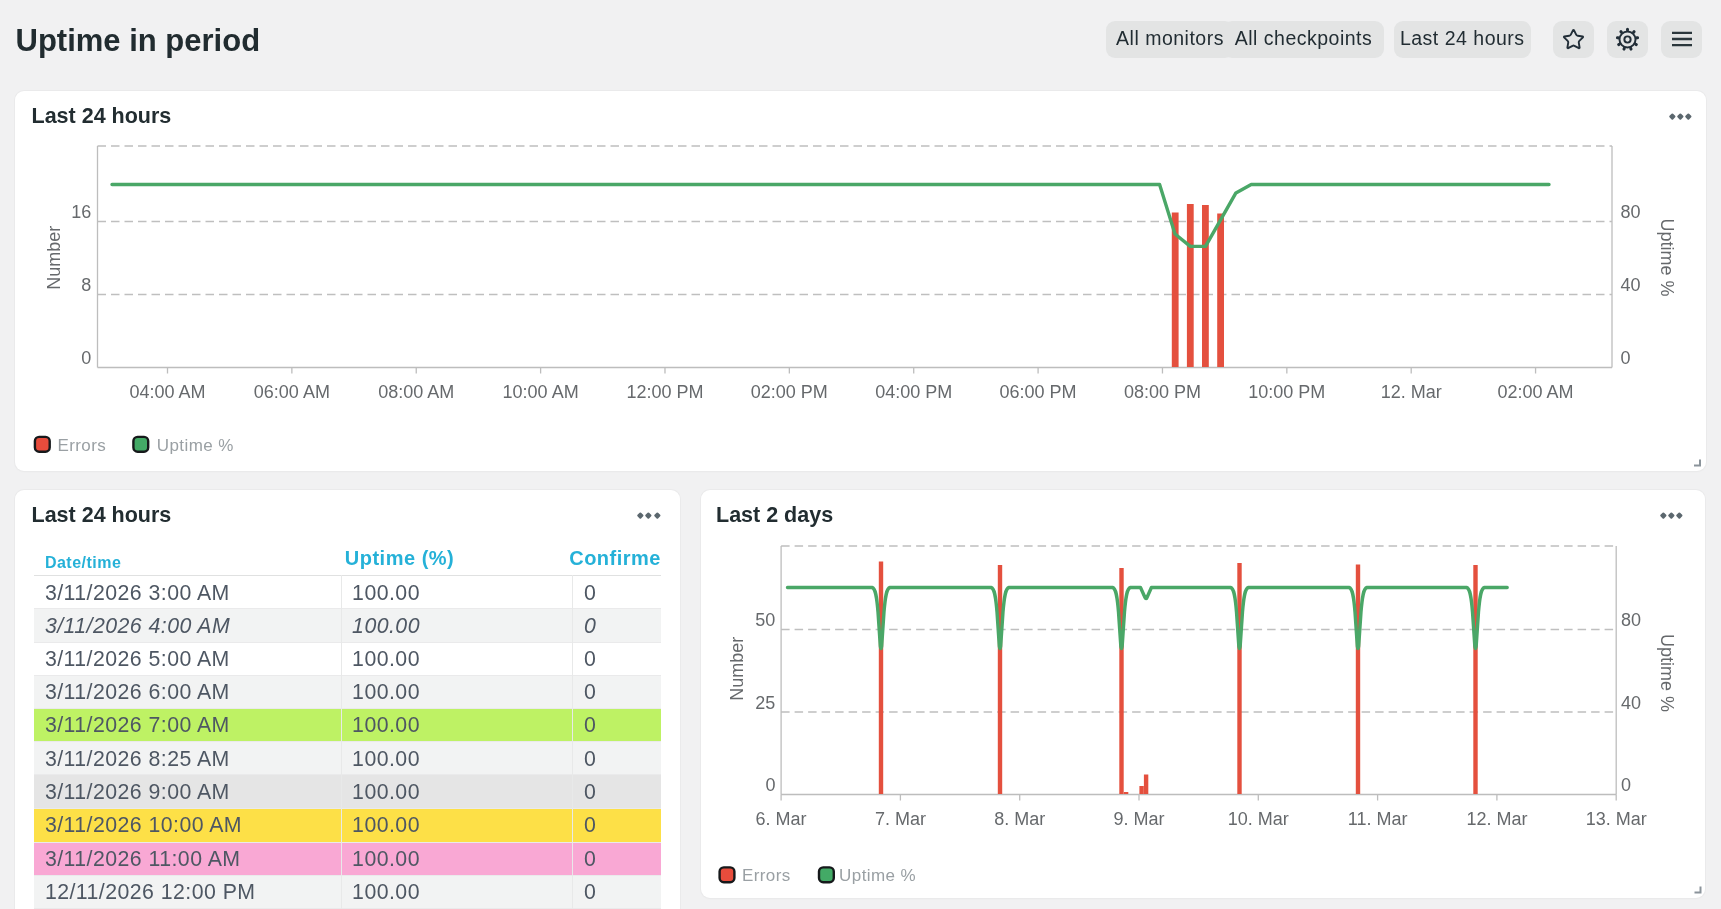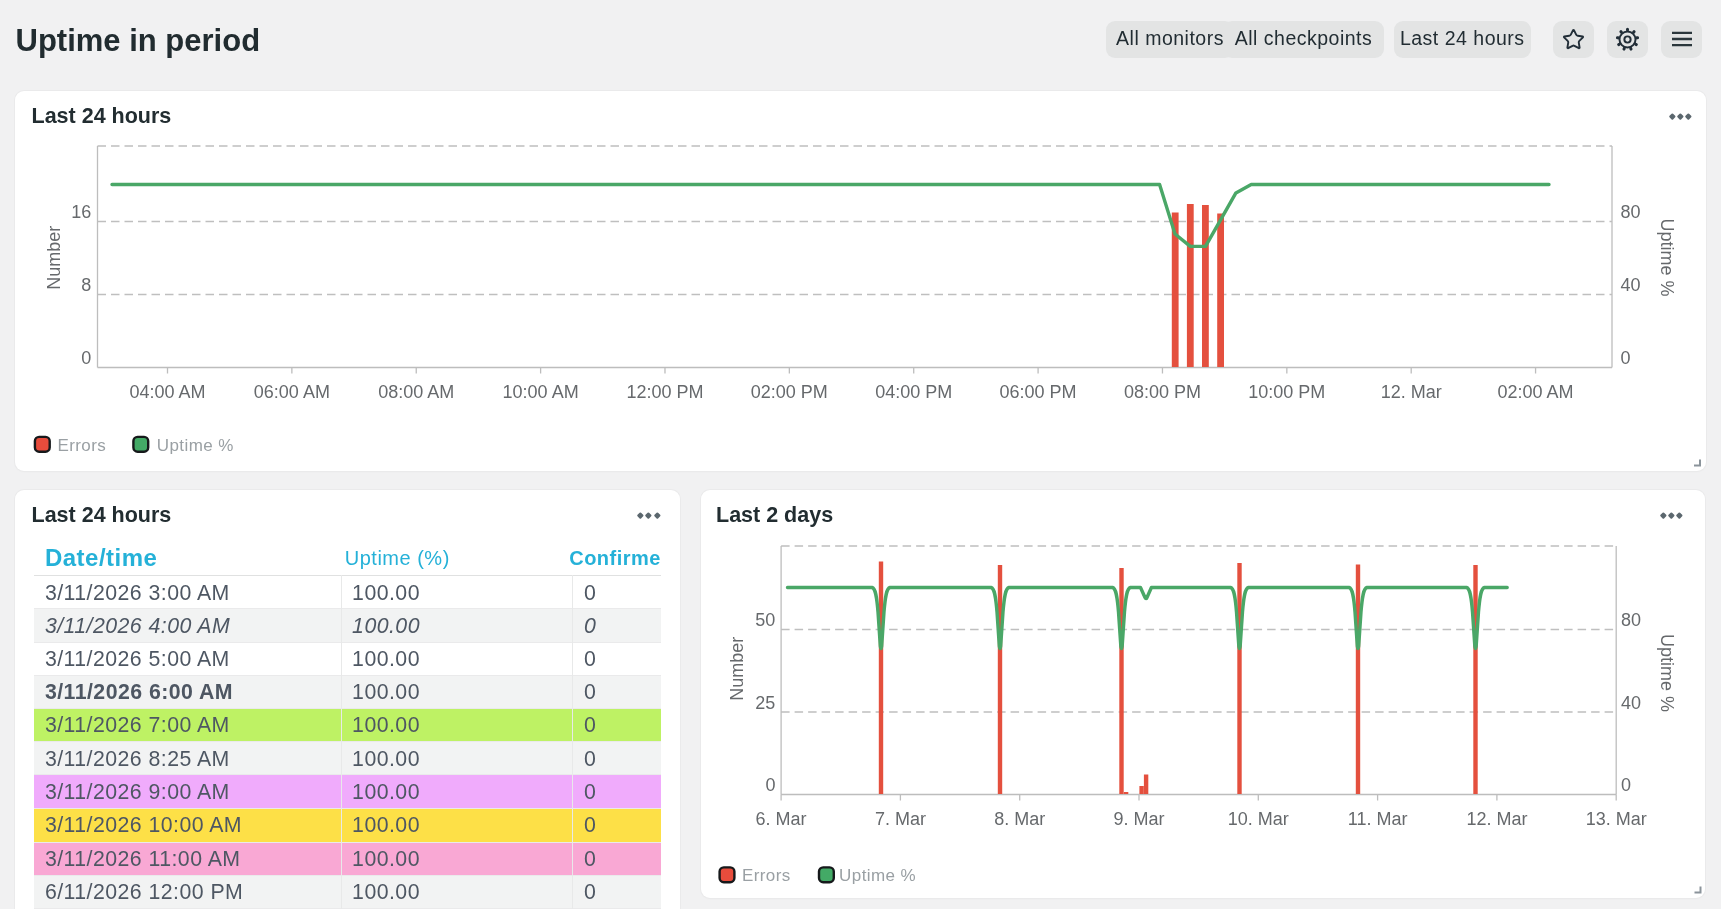--- a/index.html
+++ b/index.html
@@ -99,72 +99,72 @@
   <div class="card" style="left:15px;top:490px;width:664.5px;height:440px;overflow:hidden;">
     <div class="ctitle" style="left:16.5px;top:13px;">Last 24 hours</div>
     <div class="dots" style="left:623px;top:23.2px;">
       <i></i>
       <i></i>
       <i></i>
     </div>
     <div style="position:absolute;left:18.5px;top:51px;width:627.8px;overflow:hidden;">
 <div style="position:relative;font-size:21.3px;letter-spacing:0.45px;color:#4e5763;">
 <div style="position:relative;height:34.2px;">
-          <span style="position:absolute;left:11.4px;bottom:3px;color:#25b1d8;font-weight:700;font-size:24px;letter-spacing:0.5px;">Date/time</span>
-          <span style="position:absolute;left:311.3px;bottom:4.8px;color:#25b1d8;font-weight:400;font-size:20px;letter-spacing:0.5px;">Uptime (%)</span>
+          <span style="position:absolute;left:11.4px;bottom:3px;color:#25b1d8;font-weight:700;font-size:16px;letter-spacing:0.5px;">Date/time</span>
+          <span style="position:absolute;left:311.3px;bottom:4.8px;color:#25b1d8;font-weight:700;font-size:20px;letter-spacing:0.5px;">Uptime (%)</span>
           <span style="position:absolute;left:535.7px;bottom:4.8px;color:#25b1d8;font-weight:700;font-size:20px;letter-spacing:0.5px;white-space:nowrap;">Confirmed errors</span>
         </div>
 <div style="border-top:1.3px solid #e0e1e1;">
 <div style="height:33.2px;background:#ffffff;position:relative;box-sizing:border-box;border-bottom:1.2px solid #eaeaeb;">
             <span style="position:absolute;left:11.4px;top:4.5px;">3/11/2026 3:00 AM</span>
             <span style="position:absolute;left:318.6px;top:4.5px;">100.00</span>
             <span style="position:absolute;left:550.6px;top:4.5px;">0</span>
           </div>
 <div style="height:33.2px;background:#f2f3f3;position:relative;box-sizing:border-box;border-bottom:1.2px solid #eaeaeb;font-style:italic;">
             <span style="position:absolute;left:11.4px;top:4.5px;">3/11/2026 4:00 AM</span>
             <span style="position:absolute;left:318.6px;top:4.5px;">100.00</span>
             <span style="position:absolute;left:550.6px;top:4.5px;">0</span>
           </div>
 <div style="height:33.2px;background:#ffffff;position:relative;box-sizing:border-box;border-bottom:1.2px solid #eaeaeb;">
             <span style="position:absolute;left:11.4px;top:4.5px;">3/11/2026 5:00 AM</span>
             <span style="position:absolute;left:318.6px;top:4.5px;">100.00</span>
             <span style="position:absolute;left:550.6px;top:4.5px;">0</span>
           </div>
 <div style="height:33.2px;background:#f2f3f3;position:relative;box-sizing:border-box;border-bottom:1.2px solid #eaeaeb;">
-            <span style="position:absolute;left:11.4px;top:4.5px;font-weight:bold;">3/11/2026 6:00 AM</span>
+            <span style="position:absolute;left:11.4px;top:4.5px;">3/11/2026 6:00 AM</span>
             <span style="position:absolute;left:318.6px;top:4.5px;">100.00</span>
             <span style="position:absolute;left:550.6px;top:4.5px;">0</span>
           </div>
 <div style="height:33.2px;background:#bef264;position:relative;box-sizing:border-box;border-bottom:1.2px solid #eaeaeb;">
             <span style="position:absolute;left:11.4px;top:4.5px;">3/11/2026 7:00 AM</span>
             <span style="position:absolute;left:318.6px;top:4.5px;">100.00</span>
             <span style="position:absolute;left:550.6px;top:4.5px;">0</span>
           </div>
 <div style="height:33.2px;background:#f2f3f3;position:relative;box-sizing:border-box;border-bottom:1.2px solid #eaeaeb;">
             <span style="position:absolute;left:11.4px;top:4.5px;">3/11/2026 8:25 AM</span>
             <span style="position:absolute;left:318.6px;top:4.5px;">100.00</span>
             <span style="position:absolute;left:550.6px;top:4.5px;">0</span>
           </div>
-<div style="height:33.2px;background:#f0abfc;position:relative;box-sizing:border-box;border-bottom:1.2px solid #eaeaeb;text-decoration:underline;">
+<div style="height:33.2px;background:#e5e5e5;position:relative;box-sizing:border-box;border-bottom:1.2px solid #eaeaeb;text-decoration:underline;">
             <span style="position:absolute;left:11.4px;top:4.5px;">3/11/2026 9:00 AM</span>
             <span style="position:absolute;left:318.6px;top:4.5px;">100.00</span>
             <span style="position:absolute;left:550.6px;top:4.5px;">0</span>
           </div>
 <div style="height:34px;background:#fde047;position:relative;box-sizing:border-box;border-bottom:1.2px solid #eaeaeb;">
             <span style="position:absolute;left:11.4px;top:4.5px;">3/11/2026 10:00 AM</span>
             <span style="position:absolute;left:318.6px;top:4.5px;">100.00</span>
             <span style="position:absolute;left:550.6px;top:4.5px;">0</span>
           </div>
 <div style="height:33.2px;background:#f9a8d4;position:relative;box-sizing:border-box;border-bottom:1.2px solid #eaeaeb;">
             <span style="position:absolute;left:11.4px;top:4.5px;">3/11/2026 11:00 AM</span>
             <span style="position:absolute;left:318.6px;top:4.5px;">100.00</span>
             <span style="position:absolute;left:550.6px;top:4.5px;">0</span>
           </div>
 <div style="height:33.2px;background:#f2f3f3;position:relative;box-sizing:border-box;border-bottom:1.2px solid #eaeaeb;">
-            <span style="position:absolute;left:11.4px;top:4.5px;">6/11/2026 12:00 PM</span>
+            <span style="position:absolute;left:11.4px;top:4.5px;">12/11/2026 12:00 PM</span>
             <span style="position:absolute;left:318.6px;top:4.5px;">100.00</span>
             <span style="position:absolute;left:550.6px;top:4.5px;">0</span>
           </div>
 <div style="height:33.2px;background:#ffffff;position:relative;box-sizing:border-box;border-bottom:1.2px solid #eaeaeb;"></div>
 </div>
 <div style="position:absolute;left:307.6px;top:34.2px;bottom:0;width:1.2px;background:#e8e9e9;"></div>
 <div style="position:absolute;left:538.6px;top:34.2px;bottom:0;width:1.2px;background:#e8e9e9;"></div>
 </div>
     </div>
   </div>

